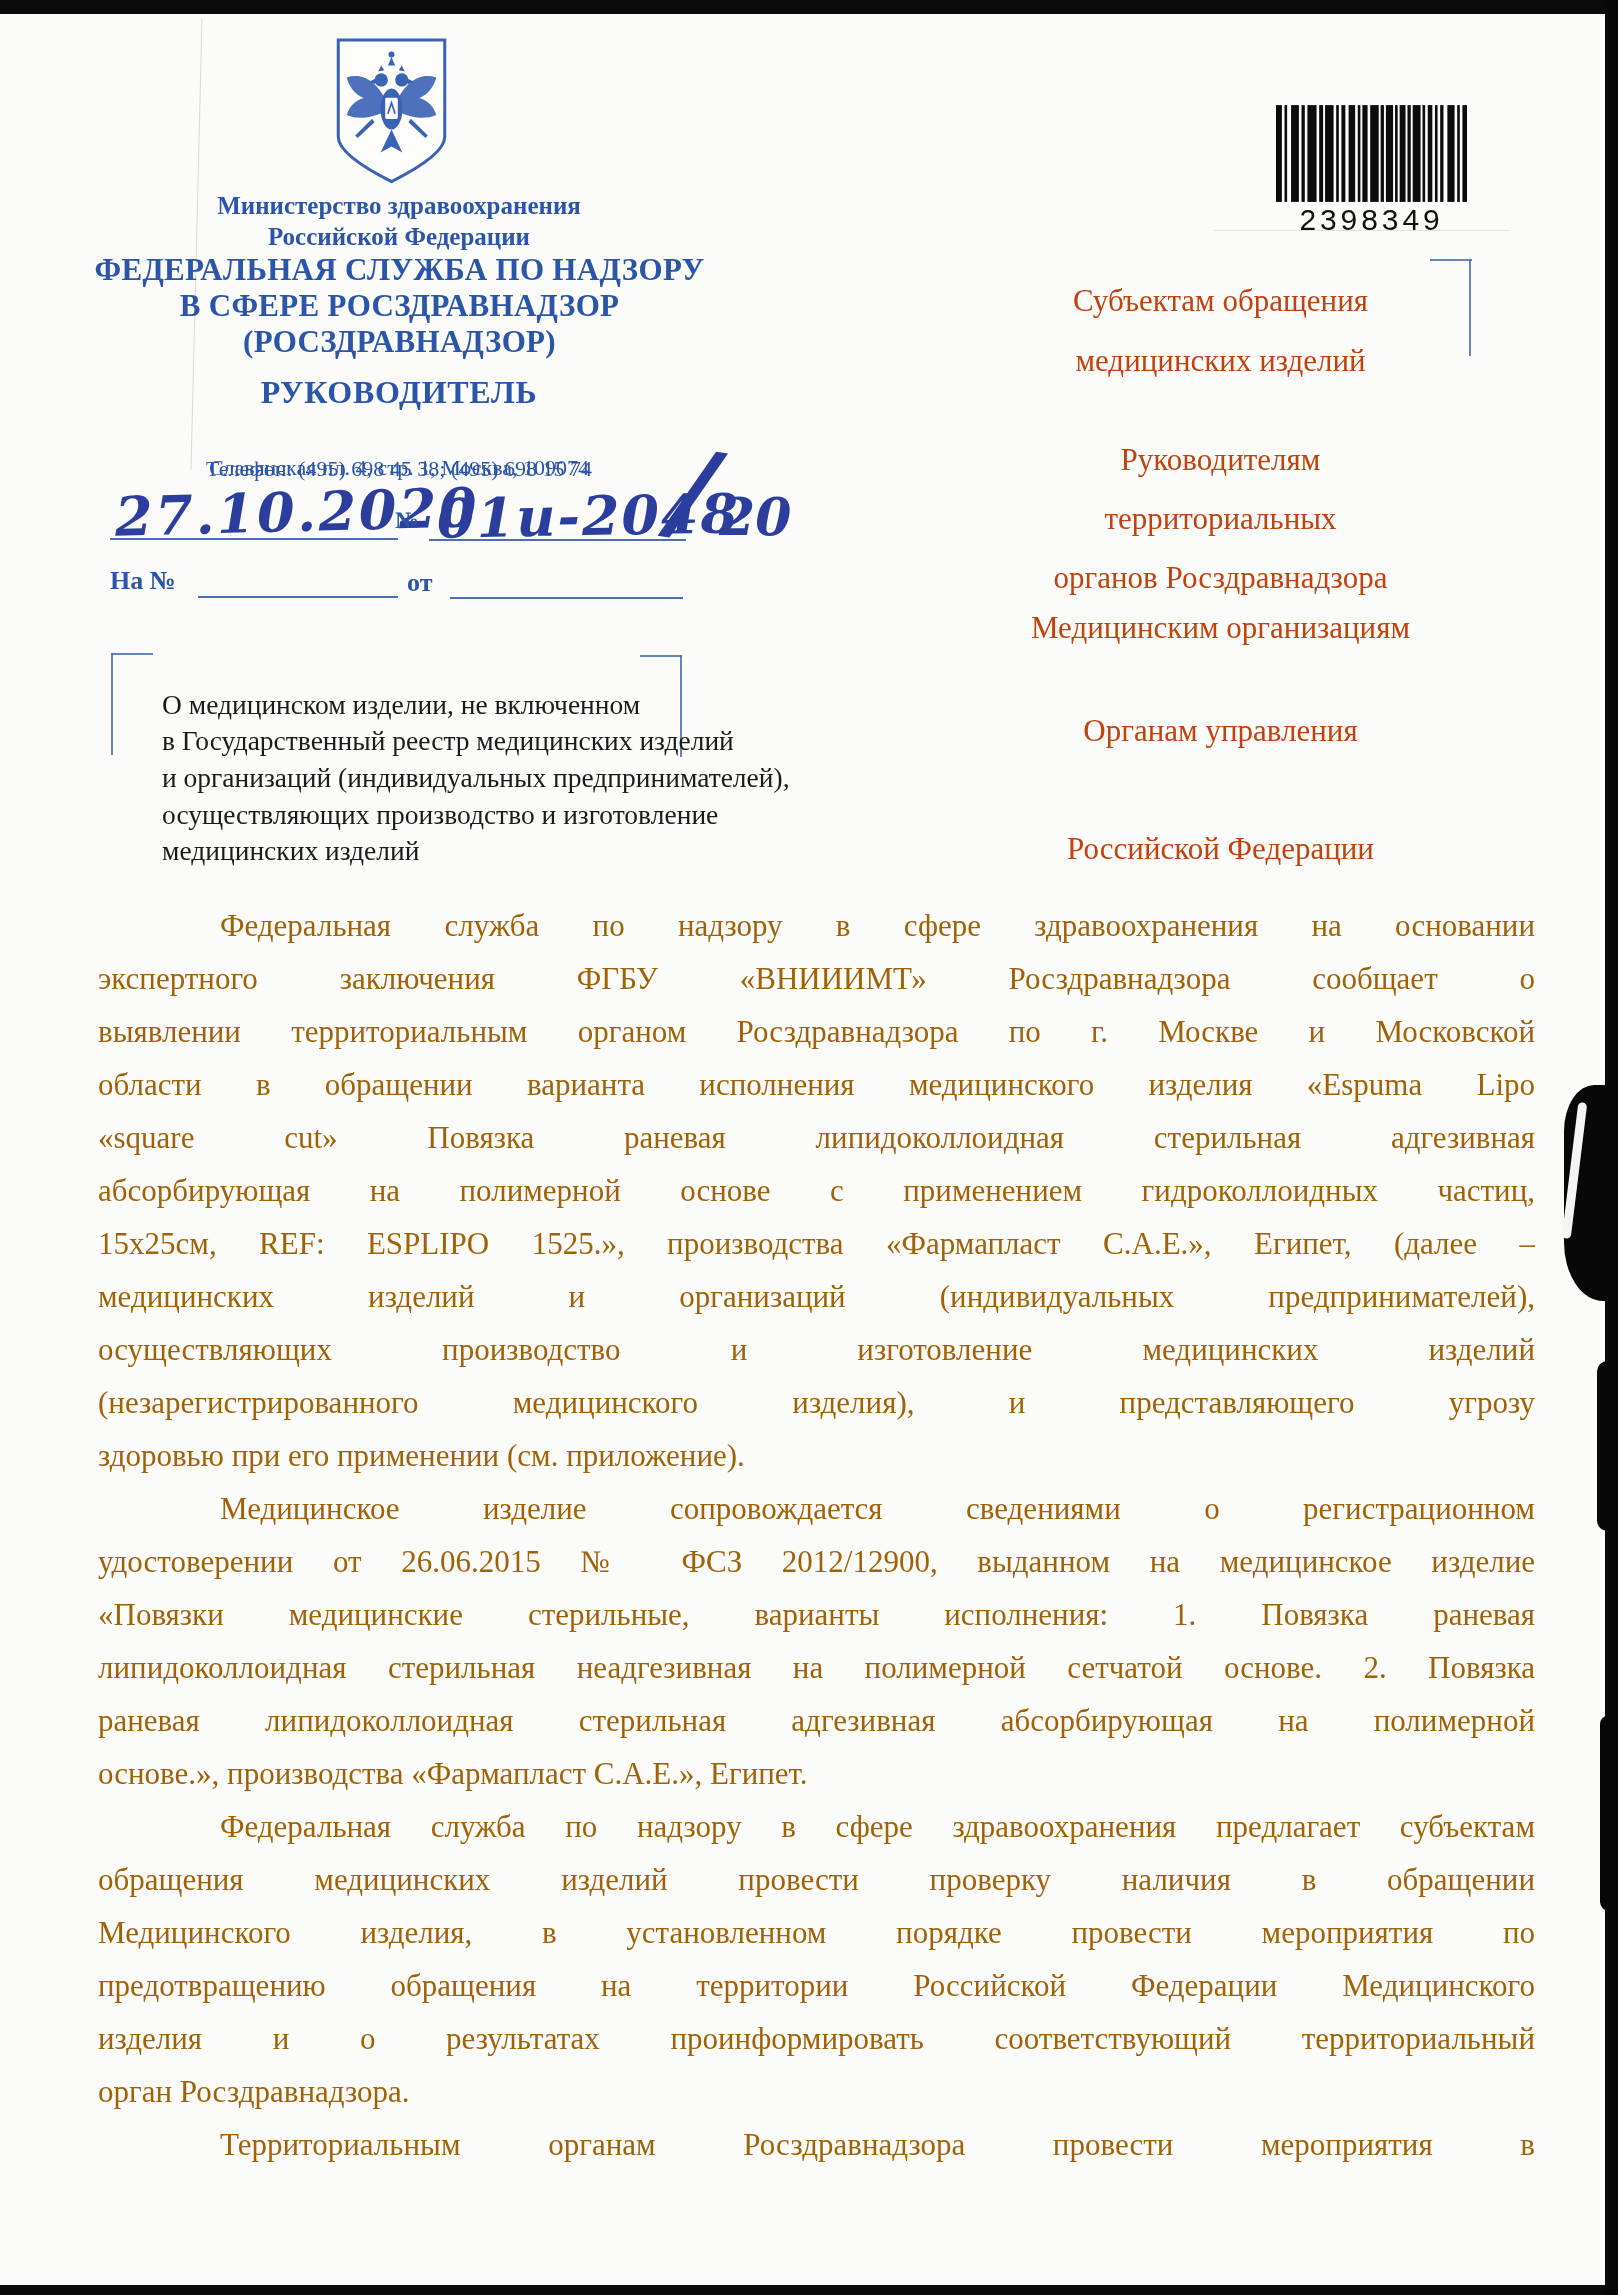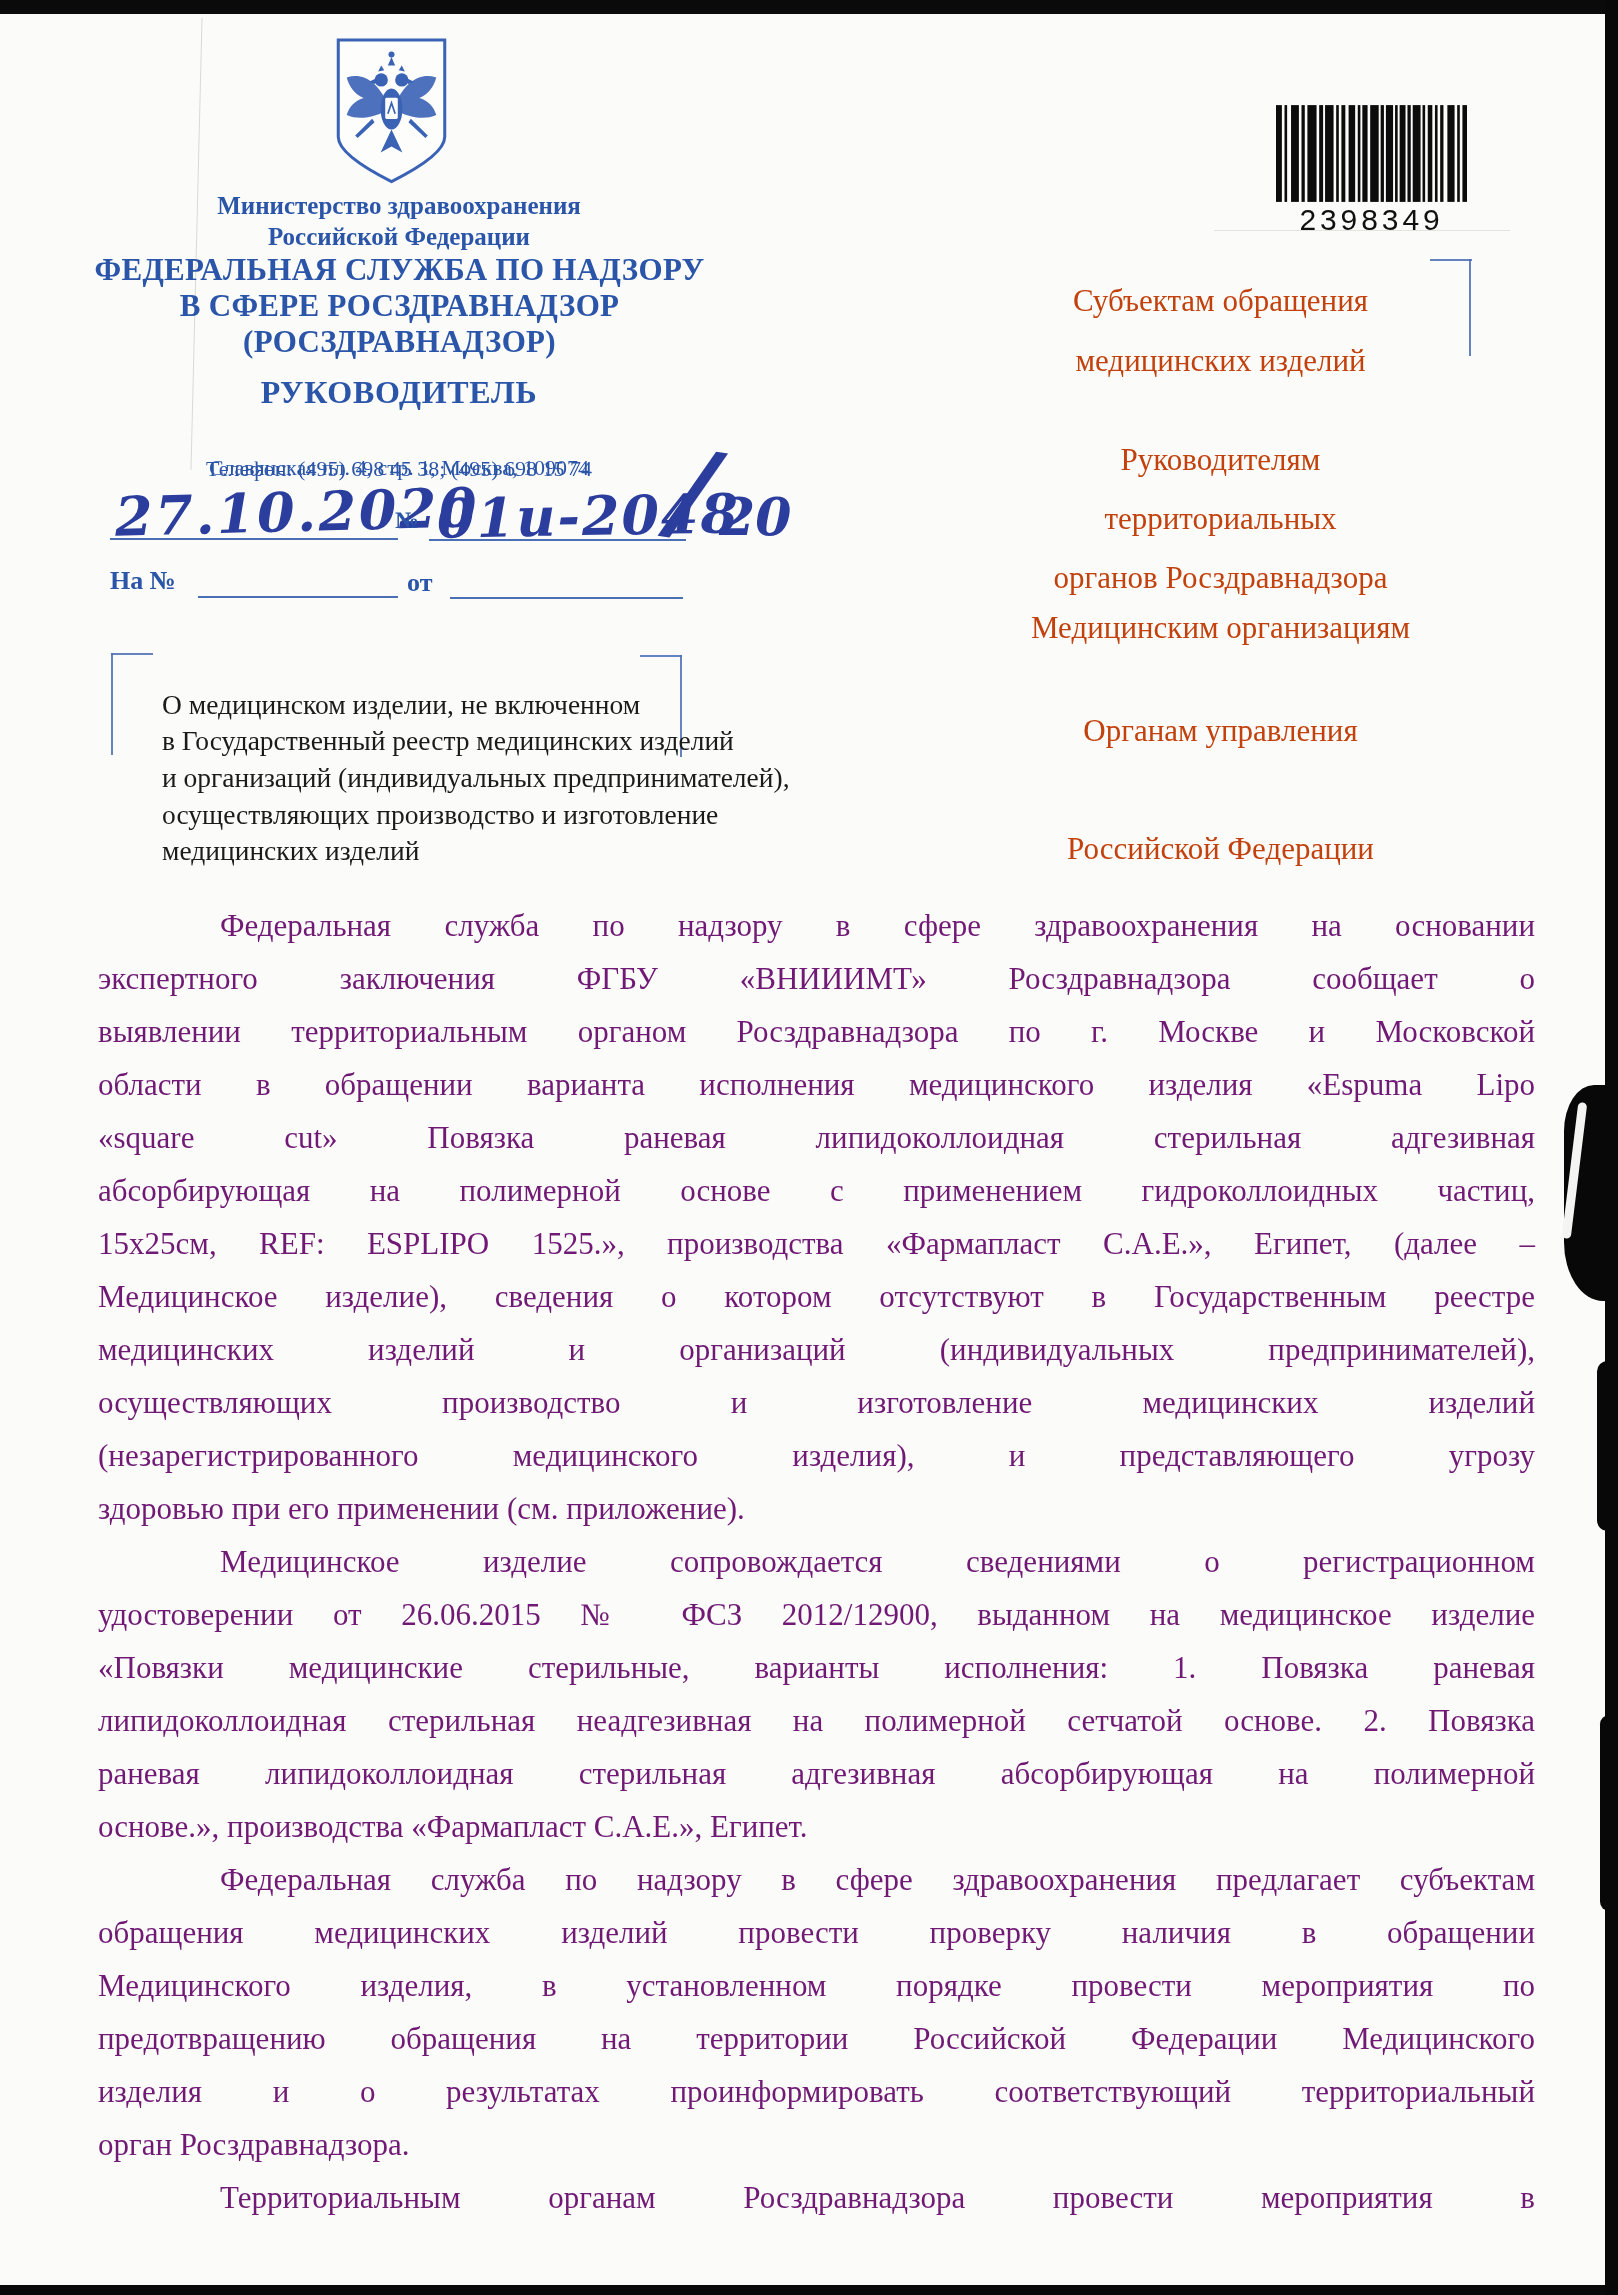--- a/index.html
+++ b/index.html
@@ -48,21 +48,21 @@
   .barcode-box{left:1276px;top:105px;width:191px;height:97px;}
   .barcode-num{left:1276px;top:203px;width:191px;text-align:center;
     font-family:"Liberation Sans",sans-serif;font-size:30px;letter-spacing:3.9px;color:#111;}
   .barcode-rule{left:1214px;top:230px;width:296px;height:1.3px;background:#e4e4df;}
   
   .adr{left:893px;width:655px;text-align:center;font-size:31px;color:#c2410c;}
   
   .subj{left:162px;width:759px;font-size:27.5px;color:#1b1b1b;}
   
   .body-block{left:98px;top:899px;width:1437px;}
-  .line{height:53px;line-height:53px;font-size:31px;color:#701a75;
+  .line{height:53px;line-height:53px;font-size:31px;color:#a16207;
     text-align:justify;text-align-last:justify;white-space:nowrap;}
   .line.pl{text-align-last:left;}
   .line.ind{padding-left:122px;}
   .emblem{left:331px;top:36px;}
 </style>
 </head>
 <body>
 
 <div id="page">
 
@@ -184,21 +184,20 @@
   <div class="abs subj" style="top:835px;">медицинских изделий</div>
 
   <div class="abs body-block">
     <div class="line ind">Федеральная служба по надзору в сфере здравоохранения на основании</div>
     <div class="line">экспертного заключения ФГБУ «ВНИИИМТ» Росздравнадзора сообщает о</div>
     <div class="line">выявлении территориальным органом Росздравнадзора по г. Москве и Московской</div>
     <div class="line">области в обращении варианта исполнения медицинского изделия «Espuma Lipo</div>
     <div class="line">«square cut» Повязка раневая липидоколлоидная стерильная адгезивная</div>
     <div class="line">абсорбирующая на полимерной основе с применением гидроколлоидных частиц,</div>
     <div class="line">15х25см, REF: ESPLIPO 1525.», производства «Фармапласт С.А.Е.», Египет, (далее –</div>
-    <div class="line">Медицинское изделие), сведения о котором отсутствуют в Государственным реестре</div>
     <div class="line">медицинских изделий и организаций (индивидуальных предпринимателей),</div>
     <div class="line">осуществляющих производство и изготовление медицинских изделий</div>
     <div class="line">(незарегистрированного медицинского изделия), и представляющего угрозу</div>
     <div class="line pl">здоровью при его применении (см. приложение).</div>
     <div class="line ind">Медицинское изделие сопровождается сведениями о регистрационном</div>
     <div class="line">удостоверении от 26.06.2015 № ФСЗ 2012/12900, выданном на медицинское изделие</div>
     <div class="line">«Повязки медицинские стерильные, варианты исполнения: 1. Повязка раневая</div>
     <div class="line">липидоколлоидная стерильная неадгезивная на полимерной сетчатой основе. 2. Повязка</div>
     <div class="line">раневая липидоколлоидная стерильная адгезивная абсорбирующая на полимерной</div>
     <div class="line pl">основе.», производства «Фармапласт С.А.Е.», Египет.</div>

